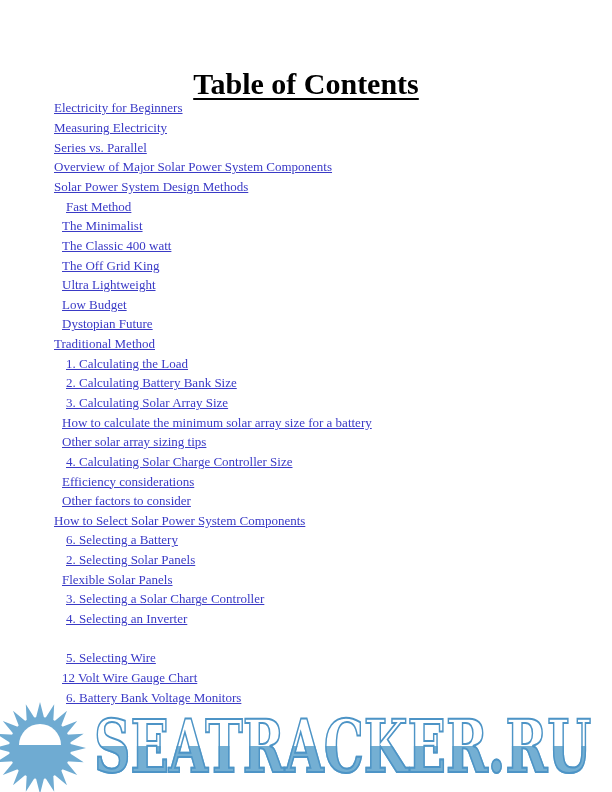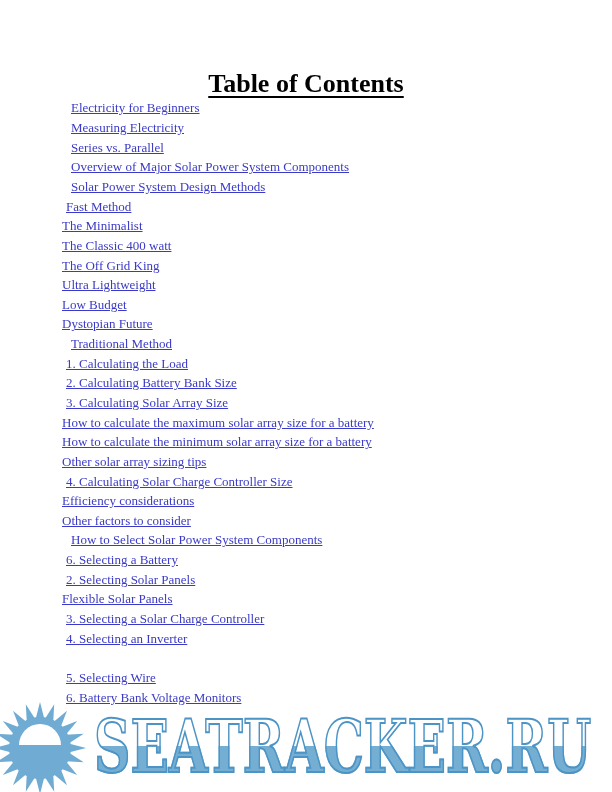--- a/index.html
+++ b/index.html
@@ -49,21 +49,21 @@
 
   
   .content { position: absolute; inset: 0; z-index: 1; }
   .title {
     position: absolute;
     top: 71px;
     left: 0;
     width: 612px;
     text-align: center;
     font-weight: bold;
-    font-size: 26px;
+    font-size: 30px;
     line-height: 26px;
     color: #000000;
     text-decoration: underline;
     text-decoration-thickness: 2px;
     text-underline-offset: 4px;
   }
   .toc {
     position: absolute;
     left: 54px;
     top: 98.4px;
@@ -73,21 +73,21 @@
     display: block;
     height: 19.65px;
     line-height: 19.65px;
     font-size: 13px;
     color: var(--link-color, #3a3ac6);
     text-decoration: underline;
     cursor: pointer;
     white-space: nowrap;
   }
   .toc-row.spacer { text-decoration: none; cursor: default; }
-  .level-1 { margin-left: 17px; }
+  .level-1 { margin-left: 0; }
   .level-2 { margin-left: 12px; }
   .level-3 { margin-left: 8px; }
 </style>
 </head>
 <body>
 
 <div class="page">
 
   <div class="watermark-layer">
     <svg class="sun" viewBox="0 0 100 92" xmlns="http://www.w3.org/2000/svg">
@@ -110,31 +110,31 @@
         <a class="toc-row level-3">The Minimalist</a>
         <a class="toc-row level-3">The Classic 400 watt</a>
         <a class="toc-row level-3">The Off Grid King</a>
         <a class="toc-row level-3">Ultra Lightweight</a>
         <a class="toc-row level-3">Low Budget</a>
         <a class="toc-row level-3">Dystopian Future</a>
         <a class="toc-row level-1">Traditional Method</a>
         <a class="toc-row level-2">1. Calculating the Load</a>
         <a class="toc-row level-2">2. Calculating Battery Bank Size</a>
         <a class="toc-row level-2">3. Calculating Solar Array Size</a>
-        <a class="toc-row level-3">How to calculate the maximum solar array size for a battery</a>
         <a class="toc-row level-3">How to calculate the minimum solar array size for a battery</a>
         <a class="toc-row level-3">Other solar array sizing tips</a>
         <a class="toc-row level-2">4. Calculating Solar Charge Controller Size</a>
         <a class="toc-row level-3">Efficiency considerations</a>
         <a class="toc-row level-3">Other factors to consider</a>
         <a class="toc-row level-1">How to Select Solar Power System Components</a>
         <a class="toc-row level-2">6. Selecting a Battery</a>
         <a class="toc-row level-2">2. Selecting Solar Panels</a>
         <a class="toc-row level-3">Flexible Solar Panels</a>
         <a class="toc-row level-2">3. Selecting a Solar Charge Controller</a>
         <a class="toc-row level-2">4. Selecting an Inverter</a>
         <a class="toc-row spacer"></a>
         <a class="toc-row level-2">5. Selecting Wire</a>
+        <a class="toc-row level-3">12 Volt Wire Gauge Chart</a>
         <a class="toc-row level-2">6. Battery Bank Voltage Monitors</a>
       </nav>
   </div>
 
 </div>
 
 </body></html>

